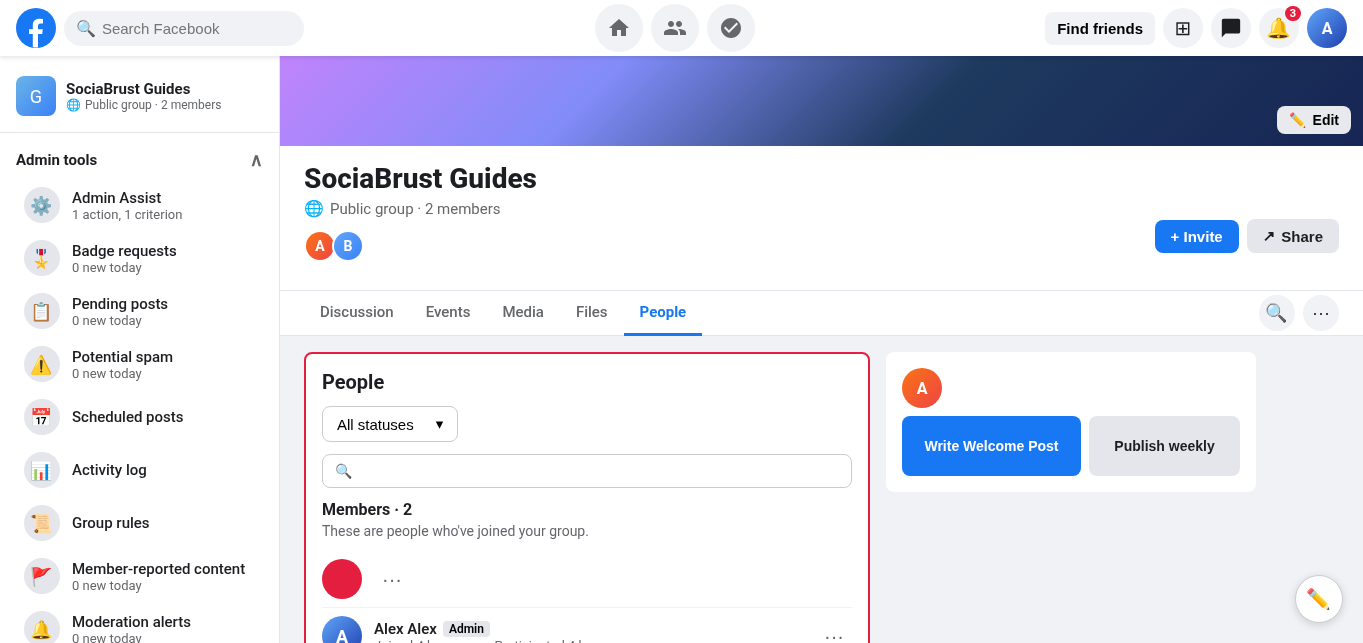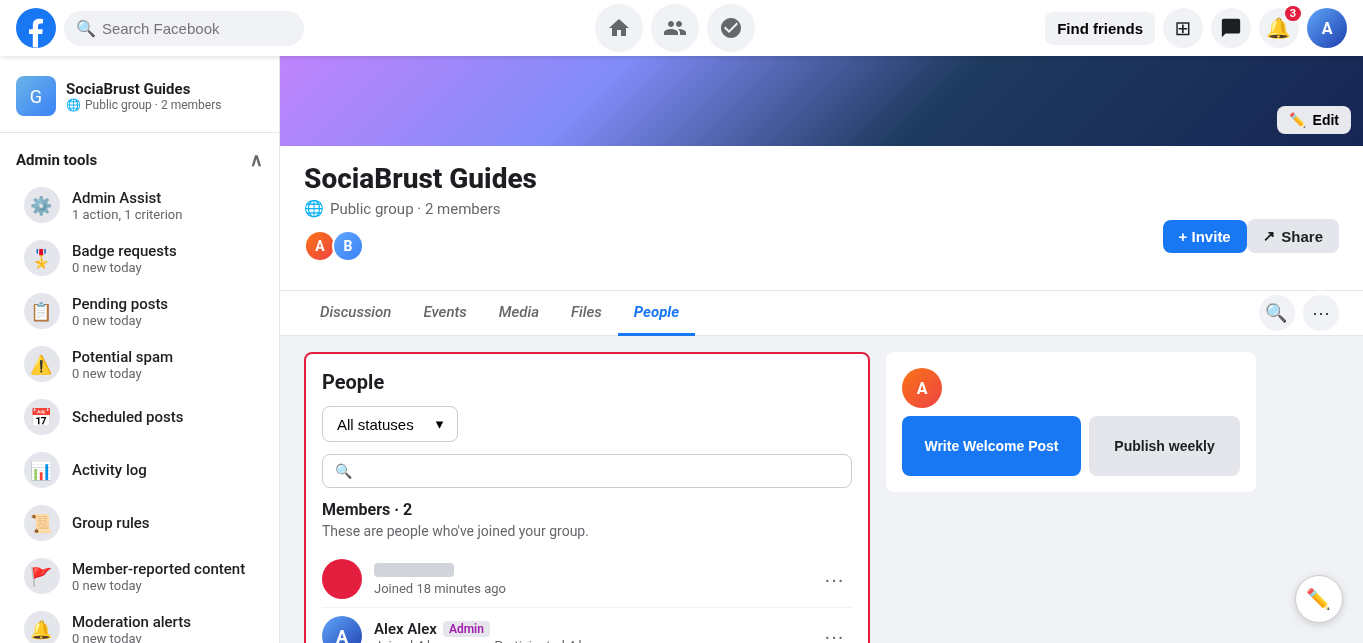--- a/index.html
+++ b/index.html
@@ -134,42 +134,42 @@
       background: linear-gradient(135deg, #f97316, #ef4444);
       display: flex; align-items: center; justify-content: center;
       font-size: 14px; color: #fff; font-weight: 700;
     }
     .member-avatar-img2 {
       width: 100%; height: 100%;
       background: linear-gradient(135deg, #60a5fa, #3b82f6);
       display: flex; align-items: center; justify-content: center;
       font-size: 14px; color: #fff; font-weight: 700;
     }
-    .group-actions { display: flex; align-items: center; justify-content: flex-start; margin-top: -32px; }
+    .group-actions { display: flex; align-items: center; justify-content: flex-start; gap: 8px; margin-top: -32px; }
     .btn-invite {
       background: #1877f2; color: #fff; border: none; border-radius: 8px;
       padding: 8px 16px; font-weight: 600; font-size: 15px; cursor: pointer;
       display: flex; align-items: center; gap: 6px;
     }
     .btn-share {
       background: #e4e6eb; color: #1c1e21; border: none; border-radius: 8px;
       padding: 8px 16px; font-weight: 600; font-size: 15px; cursor: pointer;
       display: flex; align-items: center; gap: 6px;
     }
 
     
     .group-tabs {
       background: #fff; display: flex; align-items: center;
       padding: 0 24px; border-bottom: 1px solid #e4e6eb;
       position: relative;
     }
     .tab-item {
       padding: 12px 16px; font-size: 15px; font-weight: 500;
       color: #65676b; cursor: pointer; border-bottom: 3px solid transparent;
-      margin-bottom: -1px; white-space: nowrap; font-style: italic;
+      margin-bottom: -1px; white-space: nowrap;
     }
     .tab-item.active {
       color: #1877f2; border-bottom-color: #1877f2; font-weight: 700;
     }
     .tab-actions { margin-left: auto; display: flex; gap: 8px; }
     .tab-action-btn {
       width: 36px; height: 36px; border-radius: 50%; background: #f0f2f5;
       border: none; cursor: pointer; font-size: 18px; color: #1c1e21;
       display: flex; align-items: center; justify-content: center;
     }
@@ -223,21 +223,21 @@
       display: flex; align-items: center; justify-content: center;
       font-size: 18px; color: #fff; font-weight: 700;
     }
     .member-name-bar {
       background: #d1d5db; border-radius: 4px;
       width: 80px; height: 14px; margin-bottom: 4px;
     }
     .member-info { flex: 1; }
     .member-name { font-weight: 600; font-size: 15px; }
     .member-admin-badge {
-      background: #e4e6eb; color: #a21caf; border-radius: 4px;
+      background: #e4e6eb; color: #000000; border-radius: 4px;
       font-size: 12px; font-weight: 600; padding: 1px 6px;
       margin-left: 6px;
     }
     .member-joined { font-size: 13px; color: #65676b; }
     .member-more-btn {
       width: 36px; height: 36px; border-radius: 50%; background: transparent;
       border: none; cursor: pointer; font-size: 20px; color: #65676b;
       display: flex; align-items: center; justify-content: center;
     }
 
@@ -477,24 +477,20 @@
           </div>
 
           <div>
             <div class="members-section-title">Members · 2</div>
             <div class="members-section-sub">These are people who've joined your group.</div>
 
             <div class="member-row">
               <div class="member-pic">
                 <div class="member-pic-red"></div>
               </div>
-              <div class="member-info">
-                <div class="member-name-bar"></div>
-                <div class="member-joined">Joined 18 minutes ago</div>
-              </div>
               <button class="member-more-btn">···</button>
             </div>
 
             <div class="member-row">
               <div class="member-pic">
                 <div class="member-pic-photo">A</div>
               </div>
               <div class="member-info">
                 <div style="display:flex;align-items:center;">
                   <span class="member-name">Alex Alex</span>

